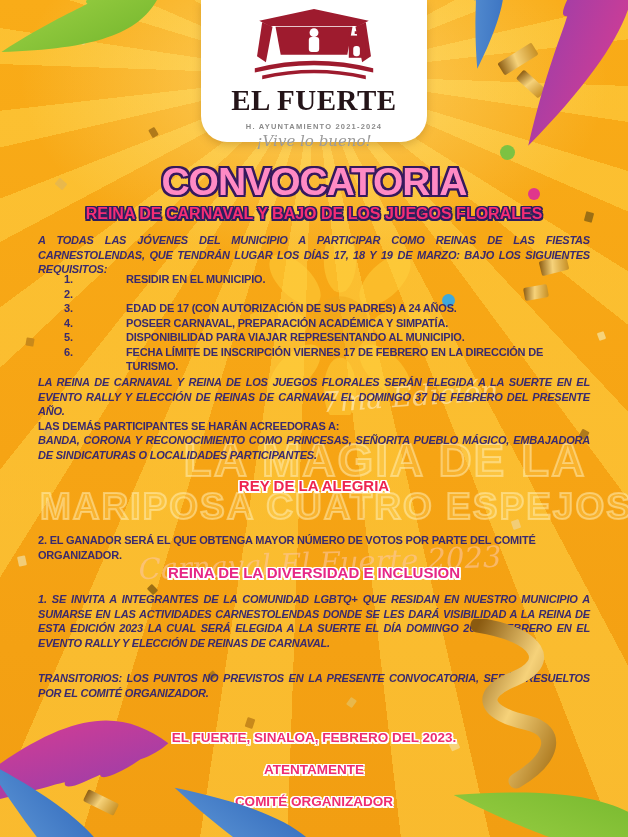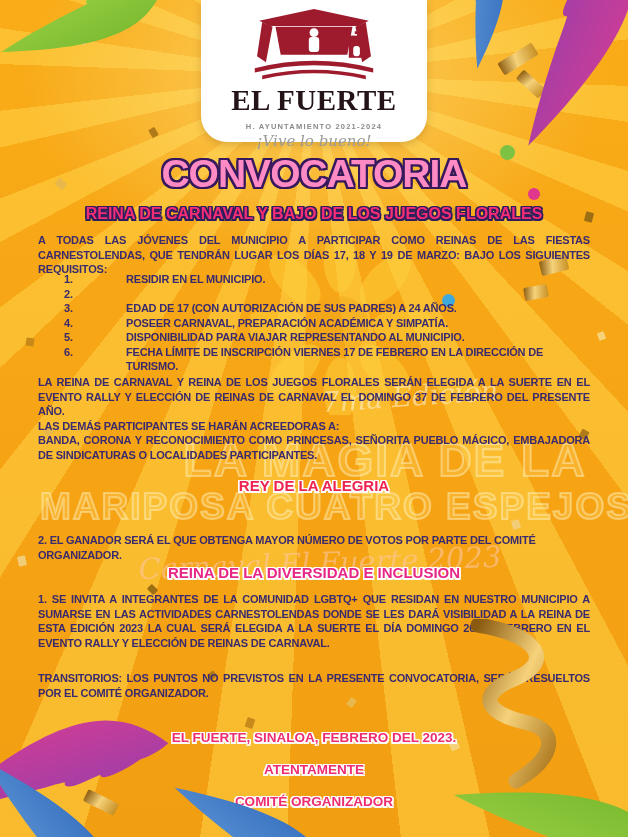--- a/index.html
+++ b/index.html
@@ -21,21 +21,21 @@
   .wm{position:absolute;z-index:1;text-align:center;pointer-events:none;}
   .wm-script{font-family:"DejaVu Serif",serif;font-style:italic;}
   .wm-big{
     font-weight:900;letter-spacing:2px;white-space:nowrap;
     color:rgba(255,216,110,.30);
     -webkit-text-stroke:2px rgba(255,246,205,.45);
   }
   .content{position:absolute;inset:0;z-index:2;}
   .blk{position:absolute;left:38px;right:38px;}
   .ink{color:#3A2A6E;font-weight:bold;font-size:11px;line-height:14.5px;letter-spacing:-0.2px;}
-  .just{text-align:justify;}
+  .just{text-align:justify;font-style:italic;}
   .ctr{text-align:center;}
   .outline-dark{
     --o:#36195C;
     text-shadow:-2px -2px 0 var(--o),2px -2px 0 var(--o),-2px 2px 0 var(--o),2px 2px 0 var(--o),
       -2px 0 0 var(--o),2px 0 0 var(--o),0 -2px 0 var(--o),0 2px 0 var(--o);
   }
   .outline-dark-thin{
     --o:#2E1E5E;
     text-shadow:-1.5px -1.5px 0 var(--o),1.5px -1.5px 0 var(--o),-1.5px 1.5px 0 var(--o),1.5px 1.5px 0 var(--o),
       -1.5px 0 0 var(--o),1.5px 0 0 var(--o),0 -1.5px 0 var(--o),0 1.5px 0 var(--o);
@@ -185,21 +185,21 @@
       <circle cx="100" cy="36" r="6" fill="#FFFFFF"></circle>
       <rect x="93" y="42" width="14" height="20" rx="4" fill="#FFFFFF"></rect>
       <rect x="153" y="54" width="9" height="14" rx="4" fill="#FFFFFF"></rect>
     </svg>
     <div class="logo-title">EL FUERTE</div>
     <div class="logo-sub">H. AYUNTAMIENTO 2021-2024</div>
     <div class="logo-script">¡Vive lo bueno!</div>
   </div>
 
   <div class="content">
-    <div class="blk ctr main-title outline-dark" style="top:152px">CONVOCATORIA</div>
+    <div class="blk ctr main-title outline-dark" style="top:160px">CONVOCATORIA</div>
 
     <div class="blk ctr h1 outline-dark-thin" style="top:205px">REINA DE CARNAVAL Y BAJO DE LOS JUEGOS FLORALES</div>
 
     <div class="blk ink just" style="top:233px">A TODAS LAS JÓVENES DEL MUNICIPIO A PARTICIPAR COMO REINAS DE LAS FIESTAS CARNESTOLENDAS, QUE TENDRÁN LUGAR LOS DÍAS 17, 18 Y 19 DE MARZO: BAJO LOS SIGUIENTES REQUISITOS:</div>
 
     <div class="blk" style="top:272px;left:64px;right:40px">
       <div class="req-row ink">
         <span>1.</span>
         <span>RESIDIR EN EL MUNICIPIO.</span>
       </div>

